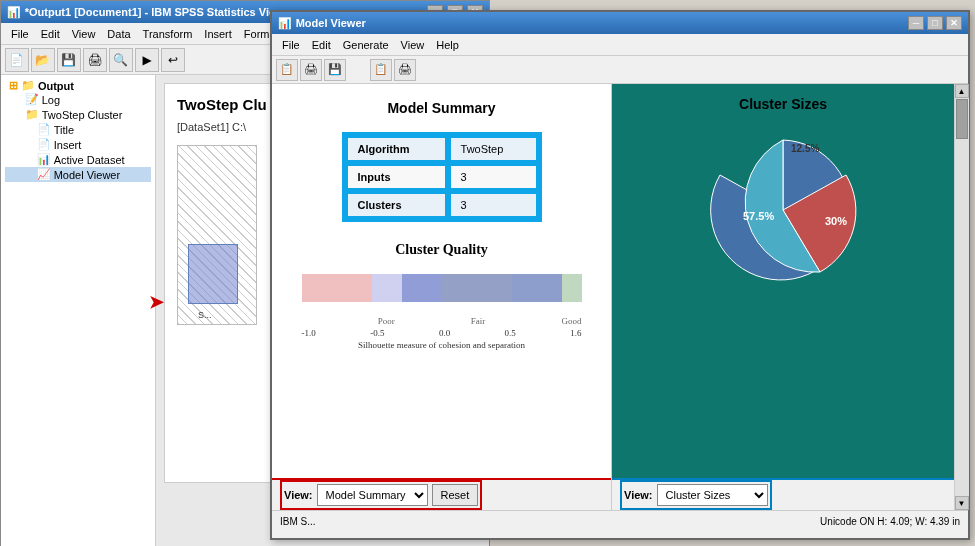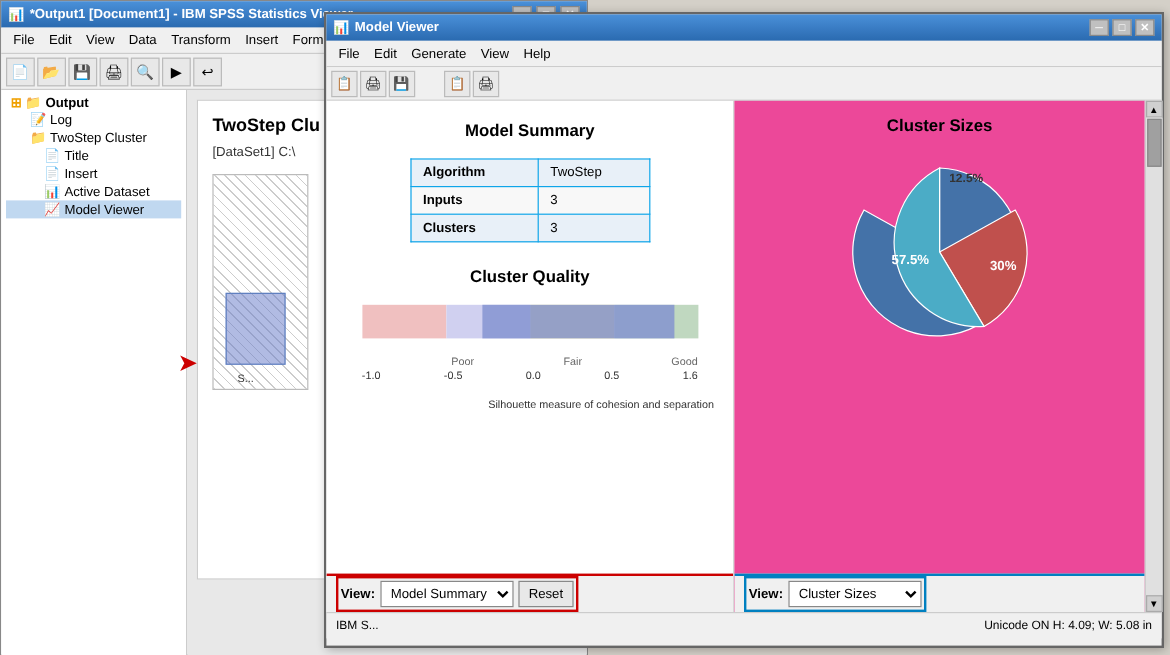--- a/index.html
+++ b/index.html
@@ -97,68 +97,68 @@
     
     .mv-left-panel {
       width: 340px; border-right: 1px solid #ccc;
       background: white; overflow: auto; display: flex; flex-direction: column;
     }
     .mv-panel-content { padding: 16px; flex: 1; }
     .panel-title { font-size: 14px; font-weight: bold; text-align: center; margin-bottom: 16px; }
 
     
     .summary-table { border-collapse: collapse; margin: 0 auto 20px auto; width: 200px; }
-    .summary-table td { border: 1px solid #0ea5e9; padding: 5px 10px; font-size: 11px; }
+    .summary-table td { border: 6px solid #0ea5e9; padding: 5px 10px; font-size: 11px; }
     .summary-table tr:nth-child(odd) td { background: #e8f0f8; }
     .summary-table tr:nth-child(even) td { background: #f8f8f8; }
     .summary-table td:first-child { font-weight: bold; background: #e8f0f8; }
 
     
-    .quality-section { margin-top: 10px; }
+    .quality-section { margin-top: 10px; font-family: Liberation Serif, serif; }
     .quality-bar-container {
       margin: 8px auto; width: 280px; position: relative;
     }
     .quality-bar-bg {
       height: 28px; display: flex; width: 100%;
     }
     .bar-poor { flex: 1; background: #f0c0c0; }
     .bar-mid { flex: 1; background: #d0d0f0; }
     .bar-fair { flex: 1; background: #e8e0a0; }
     .bar-good { flex: 1; background: #c0d8c0; }
     .quality-indicator {
       position: absolute; top: 0; height: 28px; width: 160px; left: 100px;
       background: #8090d0; opacity: 0.8;
     }
     .quality-labels {
       display: flex; justify-content: space-between; font-size: 9px; color: #666; margin-top: 2px; width: 280px; margin: 14px auto 0 auto; align-items: center;
     }
     .quality-axis {
       display: flex; justify-content: space-between; font-size: 9px; color: #333; width: 280px; margin: 2px auto 0 auto;
     }
-    .silhouette-label { text-align: right; font-size: 9px; color: #333; margin-top: 14px; }
+    .silhouette-label { text-align: center; font-size: 9px; color: #333; margin-top: 2px; }
 
     
     .mv-panel-footer {
       height: 32px; border-top: 2px solid #cc0000; background: #f0f0f0;
       display: flex; align-items: center; padding: 0 8px; gap: 6px;
     }
     .footer-label { font-size: 11px; font-weight: bold; }
     .footer-select {
       height: 22px; font-size: 11px; border: 1px solid #888; background: white;
       padding: 0 4px; cursor: pointer; min-width: 110px;
     }
     .footer-button {
       height: 22px; padding: 0 8px; font-size: 11px; border: 1px solid #888;
       background: #e8e8e8; cursor: pointer;
     }
     .footer-outline { border: 2px solid #cc0000; padding: 2px; display: flex; align-items: center; gap: 4px; }
 
     
     .mv-right-panel {
-      flex: 1; background: #ec4899; overflow: auto; display: flex; flex-direction: column;
+      flex: 1; background: #0f766e; overflow: auto; display: flex; flex-direction: column;
     }
     .mv-right-content { padding: 12px; flex: 1; }
 
     
     .pie-container { text-align: center; margin-bottom: 12px; }
     .pie-title { font-size: 14px; font-weight: bold; margin-bottom: 8px; }
 
     
     .cluster-table { border-collapse: collapse; width: 100%; font-size: 10px; }
     .cluster-table td { border: 1px solid #ccc; padding: 4px 8px; }
@@ -387,15 +387,15 @@
       <div class="scroll-arrow">▲</div>
       <div class="scroll-track">
         <div class="scroll-thumb"></div>
       </div>
       <div class="scroll-arrow">▼</div>
     </div>
   </div>
 
   <div class="mv-statusbar">
     <span>IBM S...</span>
-    <span>Unicode ON  H: 4.09; W: 5.08 in</span>
+    <span>Unicode ON  H: 4.09; W: 4.39 in</span>
   </div>
 </div>
 
 </body></html>

